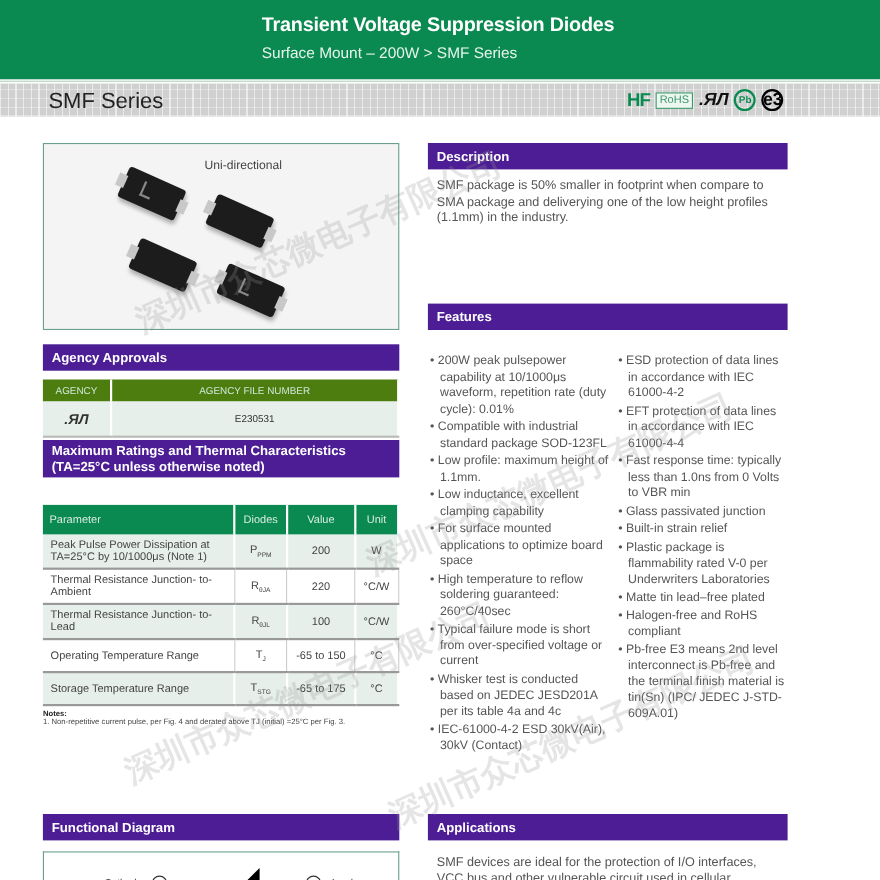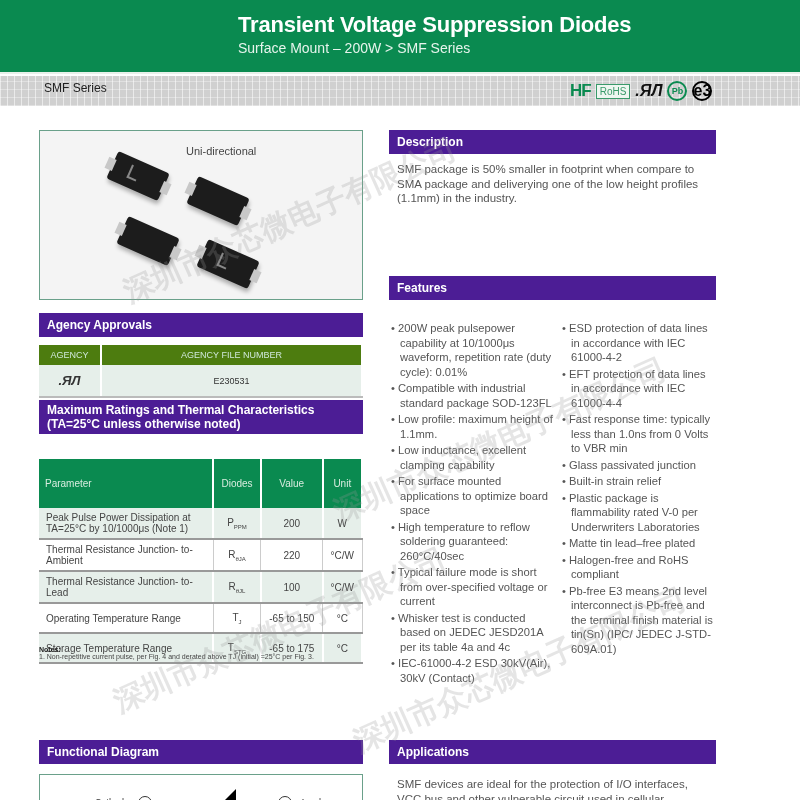--- a/index.html
+++ b/index.html
@@ -1,45 +1,45 @@
 <!DOCTYPE html>
 <html><head>
 <meta charset="utf-8">
 <style>
   * { box-sizing: border-box; margin: 0; padding: 0; }
   body { width: 800px; height: 800px; overflow: hidden; background: #fff; font-family: "Liberation Sans", sans-serif; color: #444; position: relative; }
   .top { position: absolute; left: 0; top: 0; width: 800px; height: 74px; background: #0a8a50; border-bottom: 2px solid #e8f0ea; }
-  .top .t1 { position: absolute; left: 238px; top: 12px; color: #fff; font-size: 22px; font-weight: bold; letter-spacing: -0.2px; }
+  .top .t1 { position: absolute; left: 238px; top: 12px; color: #fff; font-size: 18px; font-weight: bold; letter-spacing: -0.2px; }
   .top .t2 { position: absolute; left: 238px; top: 40px; color: #e6f4ec; font-size: 14px; }
   .band { position: absolute; left: 0; top: 76px; width: 800px; height: 30px;
     background-color: #d0d0d0;
     background-image: repeating-linear-gradient(90deg, rgba(255,255,255,0.55) 0 1px, transparent 1px 7px),
                       repeating-linear-gradient(0deg, rgba(255,255,255,0.35) 0 1px, transparent 1px 8px); }
-  .band .series { position: absolute; left: 44px; top: 5px; font-size: 12px; color: #222; }
+  .band .series { position: absolute; left: 44px; top: 5px; font-size: 20px; color: #222; }
   .badges { position: absolute; left: 570px; top: 5px; display: flex; align-items: center; gap: 5px; }
   .hf { color: #0a8a50; font-weight: bold; font-size: 17px; letter-spacing: -1px; }
   .rohs { border: 1.5px solid #3a9a6a; color: #3a9a6a; font-size: 10px; padding: 1px 3px; background: #eef6f0; }
   .ul { font-weight: bold; font-size: 16px; color: #111; font-style: italic; }
   .pb { width: 20px; height: 20px; border: 2px solid #0a8a50; border-radius: 50%; color: #0a8a50; font-size: 9px; display: flex; align-items: center; justify-content: center; font-weight: bold; }
   .e3 { width: 20px; height: 20px; border: 2px solid #000; border-radius: 50%; color: #000; font-size: 16px; display: flex; align-items: center; justify-content: center; font-weight: bold; }
   .hdr { background: #4c1d95; color: #fff; font-weight: bold; font-size: 12px; padding: 5px 8px; }
   .photo { position: absolute; left: 39px; top: 130px; width: 324px; height: 170px; border: 1.5px solid #6aa08a; background: #f4f4f4; }
   .photo .cap { position: absolute; left: 136px; top: 14px; font-size: 11px; color: #444; padding-left: 10px; }
   .chip { position: absolute; width: 56px; height: 30px; background: #1c1c1c; border-radius: 3px; transform: rotate(24deg); box-shadow: 2px 3px 4px rgba(0,0,0,0.3); }
   .chip::before, .chip::after { content: ""; position: absolute; top: 9px; width: 8px; height: 12px; background: #c8c8c8; }
   .chip::before { left: -6px; } .chip::after { right: -6px; }
   .chip .mk { position: absolute; left: 18px; top: 7px; width: 10px; height: 14px; border-left: 2px solid #888; border-bottom: 2px solid #888; }
   .agency { position: absolute; left: 39px; top: 313px; width: 324px; }
   .ag-table { width: 324px; border-collapse: collapse; margin-top: 8px; font-size: 9px; }
   .ag-table th { background: #4d7c0f; color: #cfe8da; font-weight: normal; padding: 5px 4px; border-right: 2px solid #fff; }
   .ag-table td { background: #e6efea; padding: 8px 4px; text-align: center; border-right: 2px solid #fff; border-bottom: 2px solid #bbb; color: #333; }
   .maxr { position: absolute; left: 39px; top: 400px; width: 324px; }
   .maxr .hdr { line-height: 14px; padding: 3px 8px; }
   .rt { position: absolute; left: 39px; top: 459px; width: 324px; border-collapse: collapse; font-size: 10px; }
-  .rt th { background: #0a8a50; color: #d8ecdf; font-weight: normal; padding: 19px 6px; text-align: center; border-right: 2px solid #fff; }
+  .rt th { background: #0a8a50; color: #d8ecdf; font-weight: normal; padding: 8px 6px; text-align: center; border-right: 2px solid #fff; }
   .rt th:first-child { text-align: left; }
   .rt td { padding: 4px 7px; text-align: center; border-right: 2px solid #fff; border-bottom: 2px solid #999; color: #444; height: 30px; }
   .rt td:first-child { text-align: left; }
   .rt tr.alt td { background: #e6efea; margin-left: 44px; }
   .rt tr.wht td { background: #fff; border-right: 1px solid #ccc; }
   .rt sub { font-size: 6px; }
   .notes { position: absolute; left: 39px; top: 646px; font-size: 7px; color: #444; width: 330px; }
   .notes b { display: block; font-size: 7px; color: #222; }
   .desc { position: absolute; left: 389px; top: 130px; width: 327px; }
   .para { font-size: 11.5px; line-height: 14.5px; color: #555; padding: 5px 8px 0 8px; }

